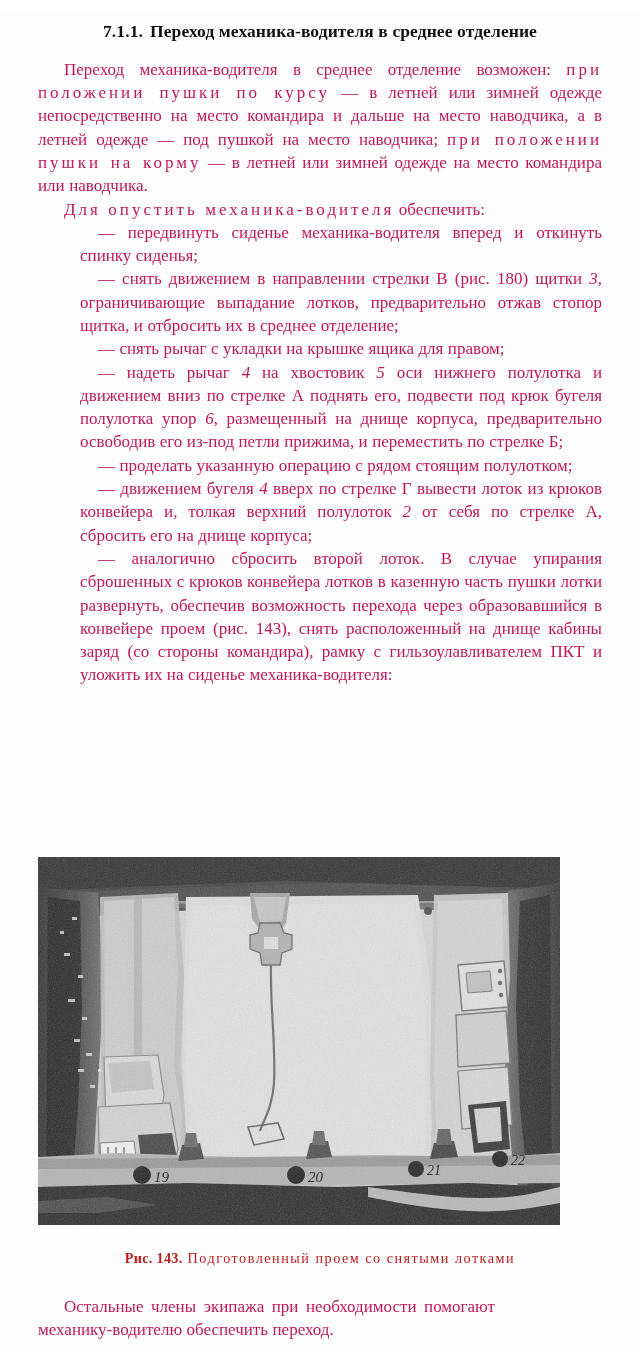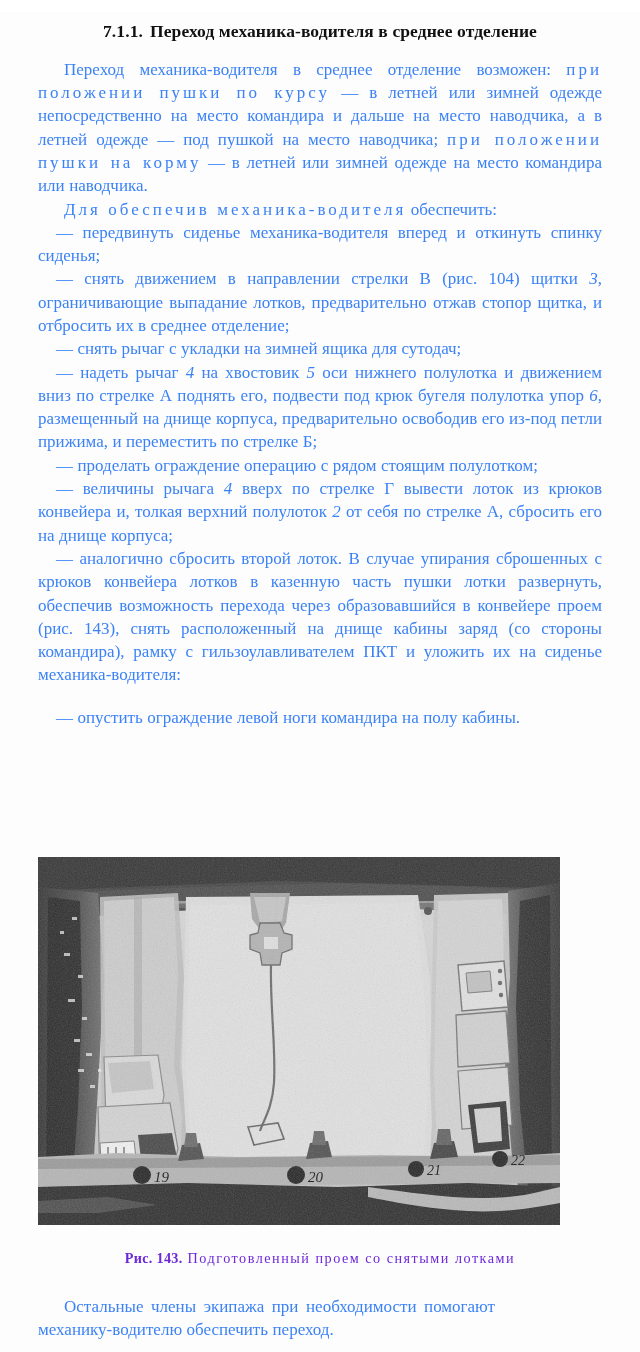--- a/index.html
+++ b/index.html
@@ -37,27 +37,27 @@
   .textblock {
     padding: 0 38px 0 38px;
     margin-top: 16px;
   }
   p.para {
     margin: 0;
     font-size: 17px;
     line-height: 23.3px;
     text-align: justify;
     text-justify: inter-word;
-    color: #3b82f6;
+    color: #be185d;
     -webkit-hyphens: none;
     hyphens: none;
     word-spacing: 0.2px;
   }
   p.para.indent { text-indent: 26px; }
-  p.para.hang   { text-indent: 18px; }
+  p.para.hang   { text-indent: 18px; margin-left: 42px; }
 
   .sp { letter-spacing: 3.0px; }
   .it { font-style: italic; }
 
   .gapbreak { height: 19px; }
 
   
   .figure {
     position: absolute;
     left: 38px;
@@ -75,21 +75,21 @@
   }
   .photo svg { display: block; width: 100%; height: 100%; }
 
   .caption {
     position: absolute;
     left: 0;
     top: 1238px;
     width: 640px;
     text-align: center;
     font-size: 14.2px;
-    color: #6d28d9;
+    color: #b91c1c;
     white-space: nowrap;
   }
   .caption .cap-label {
     font-weight: bold;
     margin-right: 5px;
     letter-spacing: 0.3px;
   }
   .caption .cap-text { letter-spacing: 1.5px; }
 
   .tailblock {
@@ -105,30 +105,29 @@
 <body>
 
 <div class="page">
 
   <h1 class="heading">
     <span class="num">7.1.1.</span><span>Переход механика-водителя в среднее отделение</span>
   </h1>
 
   <div class="textblock" id="body-text">
       <p class="para indent"><span>Переход механика-водителя в среднее отделение возможен: </span><span class="sp">при положении пушки по курсу</span><span> — в летней или зимней одежде непосредственно на место командира и дальше на место наводчика, а в летней одежде — под пушкой на место наводчика; </span><span class="sp">при положении пушки на корму</span><span> — в летней или зимней одежде на место командира или наводчика.</span></p>
-      <p class="para indent"><span class="sp">Для обеспечив механика-водителя</span><span>  обеспечить:</span></p>
+      <p class="para indent"><span class="sp">Для опустить механика-водителя</span><span>  обеспечить:</span></p>
       <p class="para hang"><span>— передвинуть сиденье механика-водителя вперед и откинуть спинку сиденья;</span></p>
-      <p class="para hang"><span>— снять движением в направлении стрелки В (рис. 104) щитки </span><span class="it">3</span><span>, ограничивающие выпадание лотков, предварительно отжав стопор щитка, и отбросить их в среднее отделение;</span></p>
-      <p class="para hang"><span>— снять рычаг с укладки на зимней ящика для сутодач;</span></p>
+      <p class="para hang"><span>— снять движением в направлении стрелки В (рис. 180) щитки </span><span class="it">3</span><span>, ограничивающие выпадание лотков, предварительно отжав стопор щитка, и отбросить их в среднее отделение;</span></p>
+      <p class="para hang"><span>— снять рычаг с укладки на крышке ящика для правом;</span></p>
       <p class="para hang"><span>— надеть рычаг </span><span class="it">4</span><span> на хвостовик </span><span class="it">5</span><span> оси нижнего полулотка и движением вниз по стрелке А поднять его, подвести под крюк бугеля полулотка упор </span><span class="it">6</span><span>, размещенный на днище корпуса, предварительно освободив его из-под петли прижима, и переместить по стрелке Б;</span></p>
-      <p class="para hang"><span>— проделать ограждение операцию с рядом стоящим полулотком;</span></p>
-      <p class="para hang"><span>— величины рычага </span><span class="it">4</span><span> вверх по стрелке Г вывести лоток из крюков конвейера и, толкая верхний полулоток </span><span class="it">2</span><span> от себя по стрелке А, сбросить его на днище корпуса;</span></p>
+      <p class="para hang"><span>— проделать указанную операцию с рядом стоящим полулотком;</span></p>
+      <p class="para hang"><span>— движением бугеля </span><span class="it">4</span><span> вверх по стрелке Г вывести лоток из крюков конвейера и, толкая верхний полулоток </span><span class="it">2</span><span> от себя по стрелке А, сбросить его на днище корпуса;</span></p>
       <p class="para hang"><span>— аналогично сбросить второй лоток. В случае упирания сброшенных с крюков конвейера лотков в казенную часть пушки лотки развернуть, обеспечив возможность перехода через образовавшийся в конвейере проем (рис. 143), снять расположенный на днище кабины заряд (со стороны командира), рамку с гильзоулавливателем ПКТ и уложить их на сиденье механика-водителя:</span></p>
       <div class="gapbreak"></div>
-      <p class="para hang"><span>— опустить ограждение левой ноги командира на полу кабины.</span></p>
     </div>
 
   <div class="figure">
     <div class="photo">
       <svg viewBox="0 0 522 368" preserveAspectRatio="none">
         <defs>
           <filter id="grain">
             <feTurbulence type="fractalNoise" baseFrequency="0.85" numOctaves="4" result="n" seed="7"></feTurbulence>
             <feColorMatrix in="n" type="saturate" values="0"></feColorMatrix>
             <feComponentTransfer>

